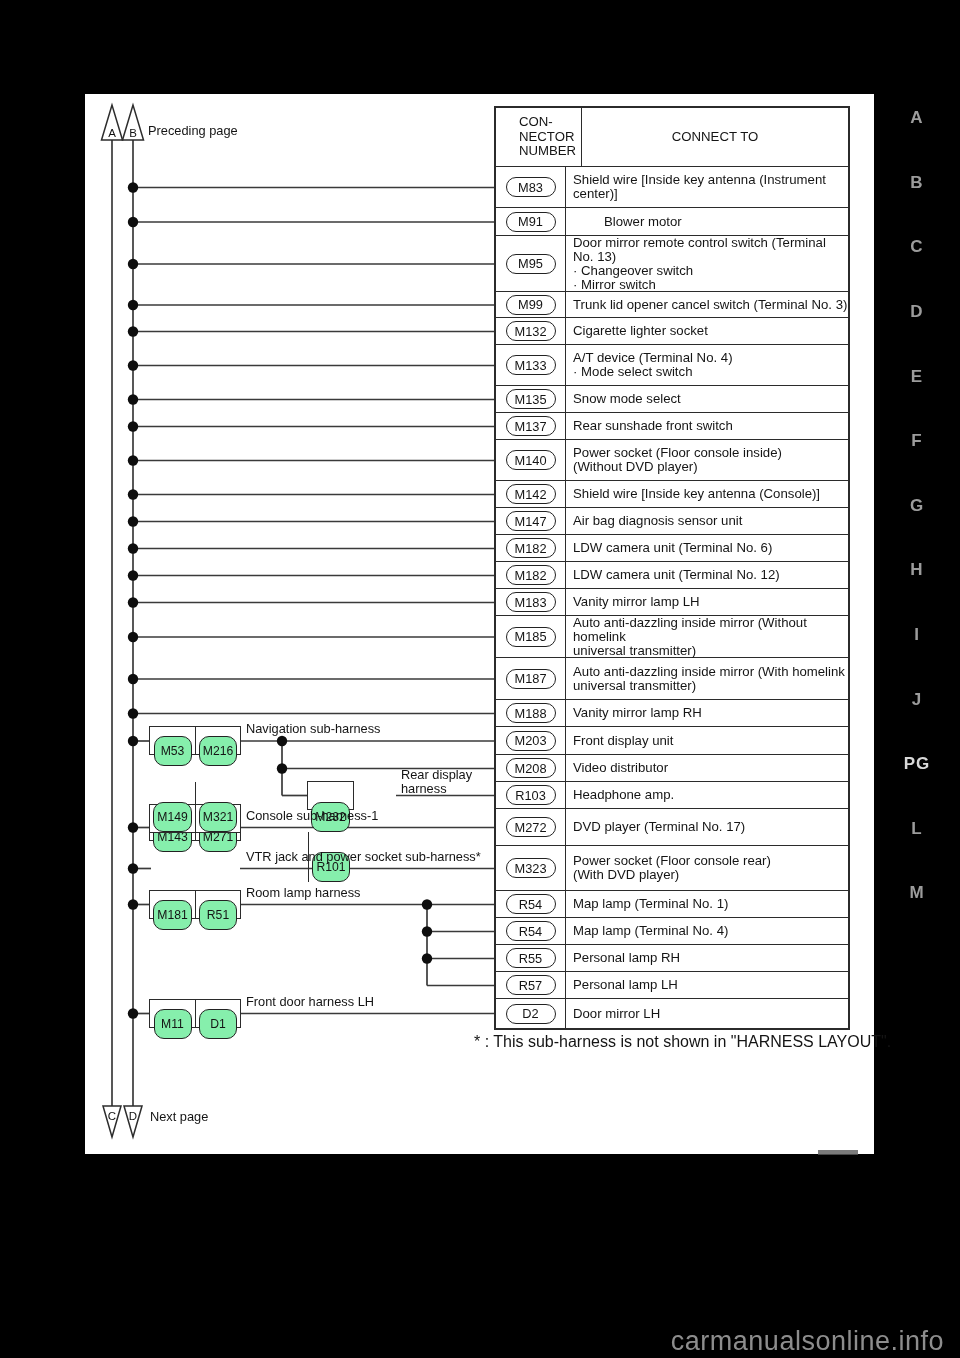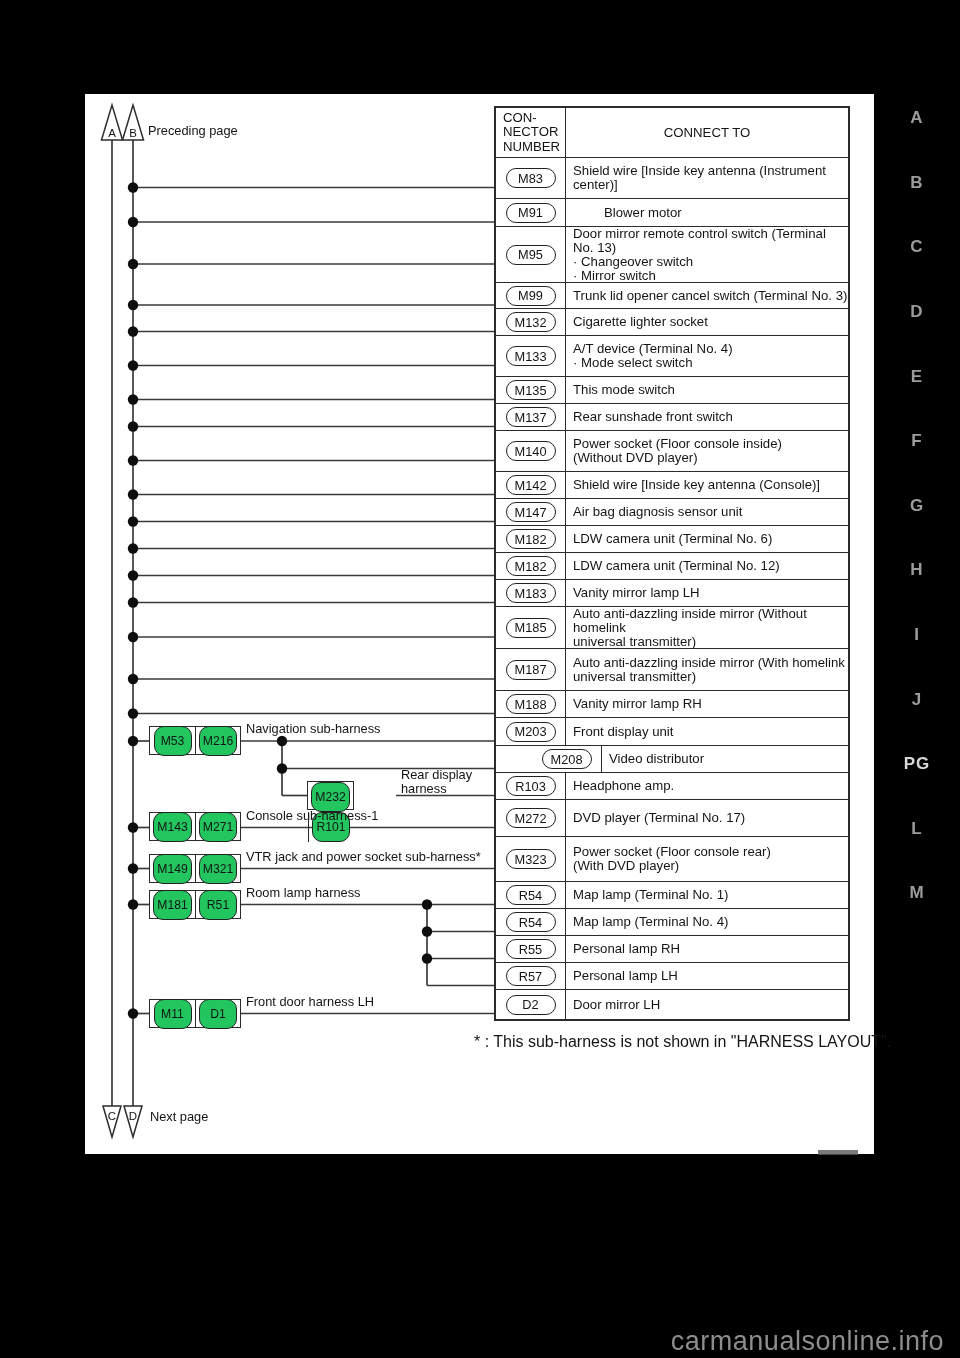--- a/index.html
+++ b/index.html
@@ -9,21 +9,21 @@
   svg.wires{position:absolute;left:0;top:0;width:960px;height:1358px;z-index:2;}
 
   
   .lbl{position:absolute;z-index:3;font-size:12.8px;line-height:13.5px;white-space:pre-line;color:#141414;}
 
   
   .grp{position:absolute;z-index:3;display:flex;border:1.6px solid #2b2b2b;background:#fff;height:29px;box-sizing:border-box;}
   .grp .cell{width:45px;display:flex;align-items:center;justify-content:center;box-sizing:border-box;}
   .grp .cell + .cell{border-left:1.6px solid #2b2b2b;}
   .pill{display:inline-flex;align-items:center;justify-content:center;border:1.5px solid #222;
-        border-radius:10px;height:30px;min-width:38px;padding:0 3px;font-size:12.2px;background:#22c55e;box-sizing:border-box;}
+        border-radius:10px;height:30px;min-width:38px;padding:0 3px;font-size:12.2px;background:#86efac;box-sizing:border-box;margin-top:20px;}
 
   
   .ctable{position:absolute;left:494px;top:106px;width:356px;z-index:3;border:2px solid #2b2b2b;background:#fff;box-sizing:border-box;}
   .trow{display:flex;box-sizing:border-box;border-bottom:1.5px solid #2b2b2b;}
   .trow:last-child{border-bottom:none;}
   .c1{width:70px;box-sizing:border-box;border-right:1.5px solid #2b2b2b;display:flex;align-items:center;justify-content:center;}
   .c2{flex:1;display:flex;align-items:center;padding-left:7px;box-sizing:border-box;
       font-size:13.2px;line-height:14px;white-space:pre-line;}
   .thead .c1{justify-content:flex-start;padding-left:7px;font-size:13.2px;line-height:14.5px;white-space:pre-line;}
   .thead .c2{justify-content:center;padding-left:0;}
@@ -158,21 +158,21 @@
       </div>
   </div>
   <div class="grp" style="left:149px;top:812px;">
     <div class="cell">
         <span class="pill">M143</span>
       </div>
     <div class="cell">
         <span class="pill">M271</span>
       </div>
   </div>
-  <div class="grp" style="left:149px;top:854px;">
+  <div class="grp" style="left:149px;top:804px;align-items:flex-end;">
     <div class="cell">
         <span class="pill">M149</span>
       </div>
     <div class="cell">
         <span class="pill">M321</span>
       </div>
   </div>
   <div class="grp" style="left:149px;top:890px;">
     <div class="cell">
         <span class="pill">M181</span>
@@ -192,21 +192,21 @@
 
   <div class="lbl" style="left:246px;top:722px;">Navigation sub-harness</div>
   <div class="lbl" style="left:401px;top:768px;">Rear display
 harness</div>
   <div class="lbl" style="left:246px;top:809px;">Console sub-harness-1</div>
   <div class="lbl" style="left:246px;top:850px;">VTR jack and power socket sub-harness*</div>
   <div class="lbl" style="left:246px;top:886px;">Room lamp harness</div>
   <div class="lbl" style="left:246px;top:995px;">Front door harness LH</div>
 
   <div class="ctable">
-    <div class="trow thead" style="height:50px;">
+    <div class="trow thead" style="height:59px;padding-left:16px;">
       <div class="c1">CON-
 NECTOR
 NUMBER</div>
       <div class="c2">CONNECT TO</div>
     </div>
     <div class="trow" style="height:41px;">
         <div class="c1">
           <span class="oval">M83</span>
         </div>
         <div class="c2">Shield wire [Inside key antenna (Instrument
@@ -242,21 +242,21 @@
         <div class="c1">
           <span class="oval">M133</span>
         </div>
         <div class="c2">A/T device (Terminal No. 4)
 · Mode select switch</div>
       </div>
     <div class="trow" style="height:27px;">
         <div class="c1">
           <span class="oval">M135</span>
         </div>
-        <div class="c2">This mode switch</div>
+        <div class="c2">Snow mode select</div>
       </div>
     <div class="trow" style="height:27px;">
         <div class="c1">
           <span class="oval">M137</span>
         </div>
         <div class="c2">Rear sunshade front switch</div>
       </div>
     <div class="trow" style="height:41px;">
         <div class="c1">
           <span class="oval">M140</span>
@@ -313,21 +313,21 @@
           <span class="oval">M188</span>
         </div>
         <div class="c2">Vanity mirror lamp RH</div>
       </div>
     <div class="trow" style="height:28px;">
         <div class="c1">
           <span class="oval">M203</span>
         </div>
         <div class="c2">Front display unit</div>
       </div>
-    <div class="trow" style="height:27px;padding-left:36px;">
+    <div class="trow" style="height:27px;">
         <div class="c1">
           <span class="oval">M208</span>
         </div>
         <div class="c2">Video distributor</div>
       </div>
     <div class="trow" style="height:27px;">
         <div class="c1">
           <span class="oval">R103</span>
         </div>
         <div class="c2">Headphone amp.</div>

